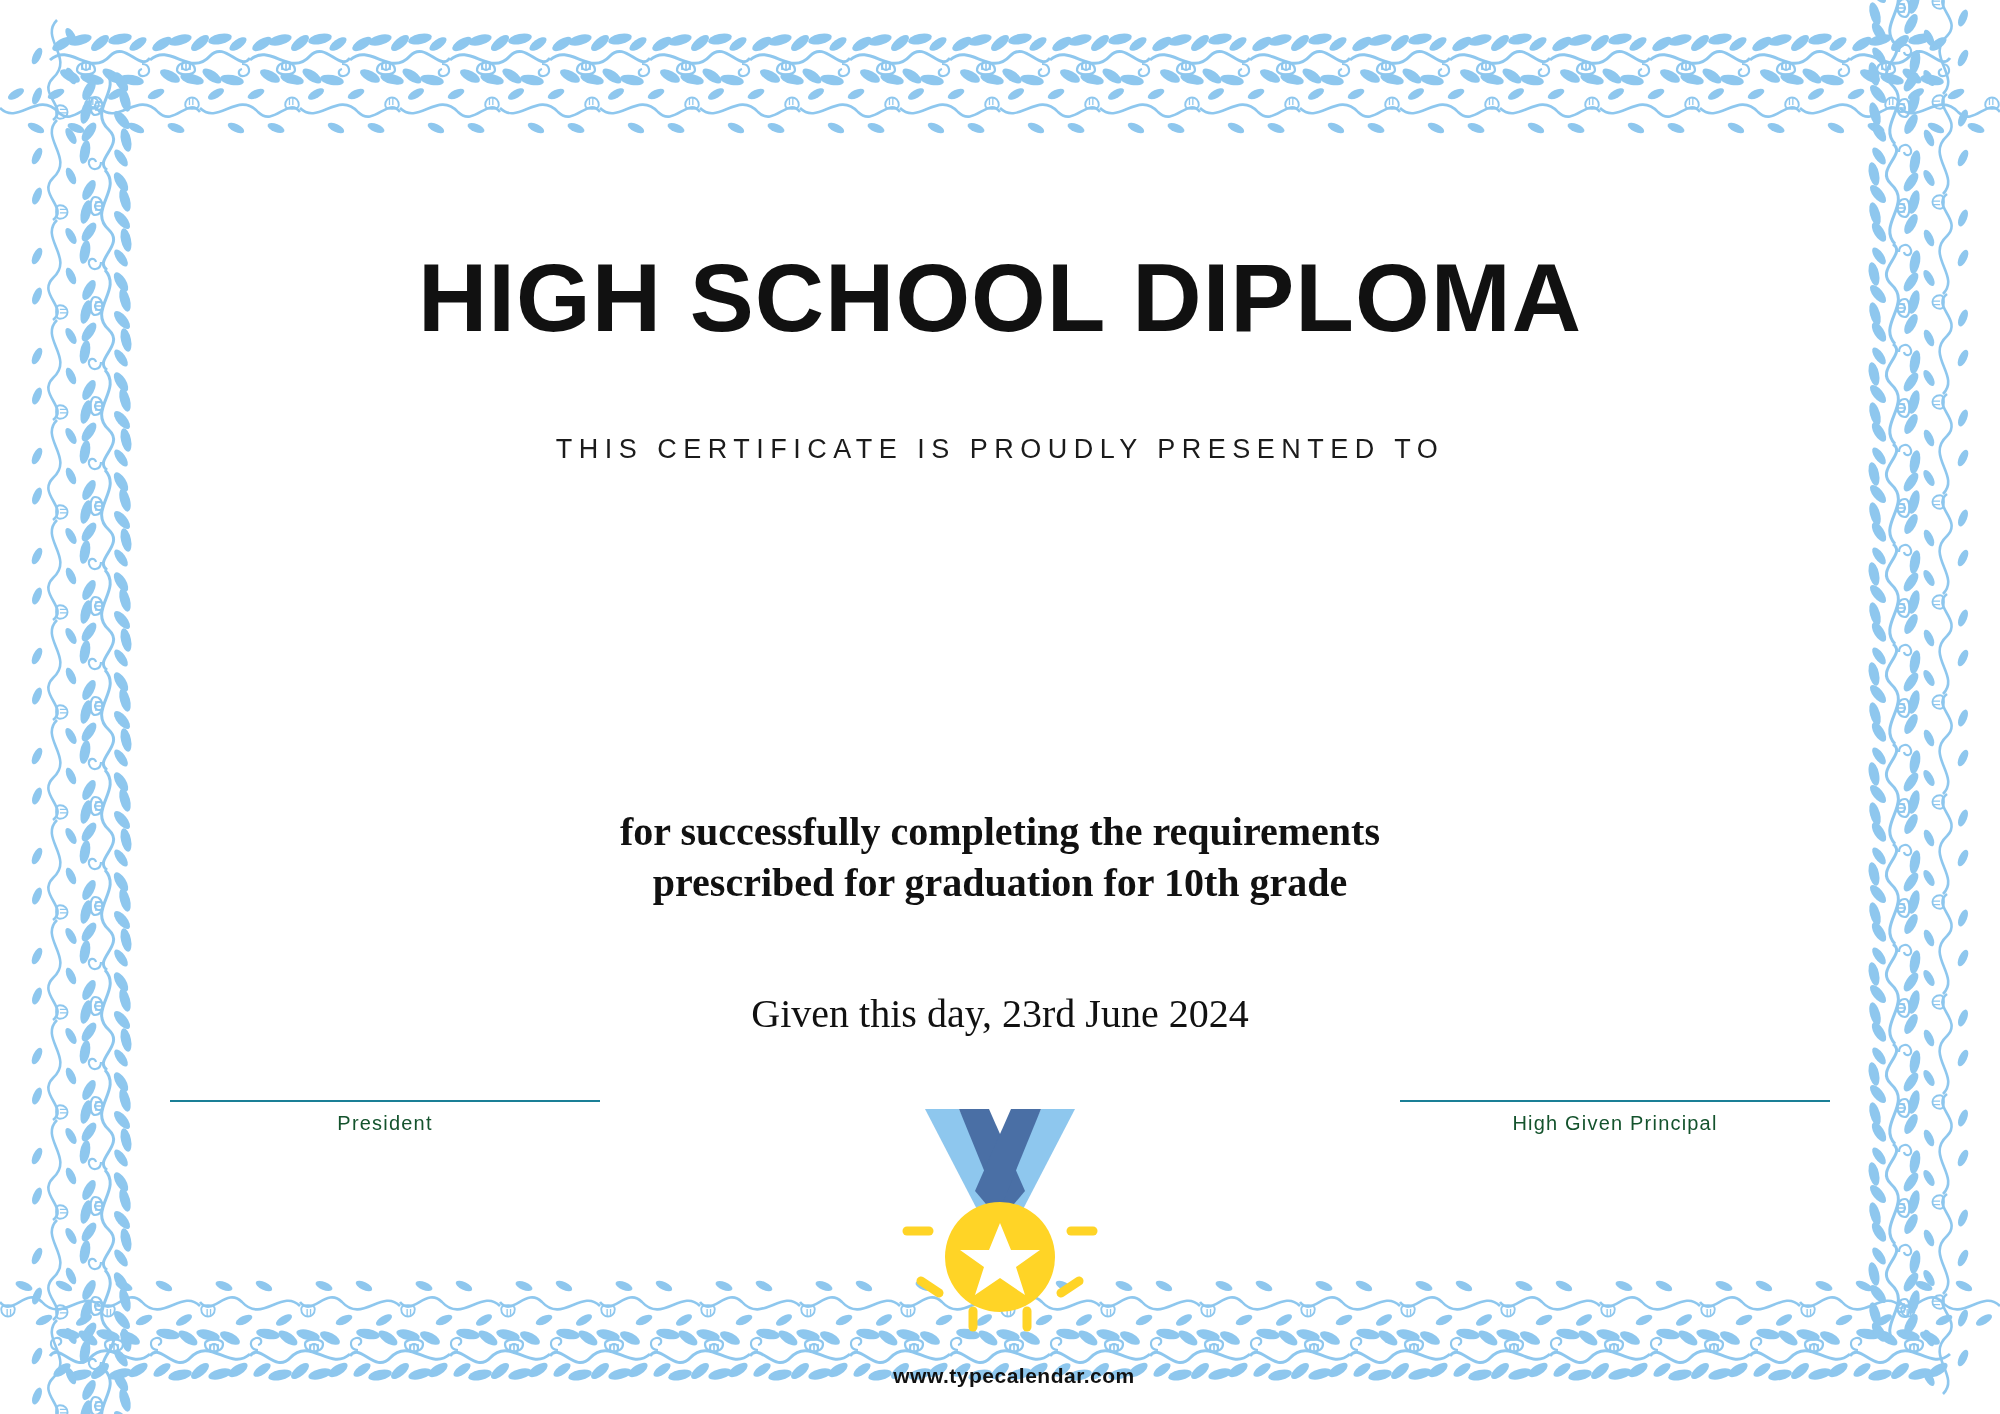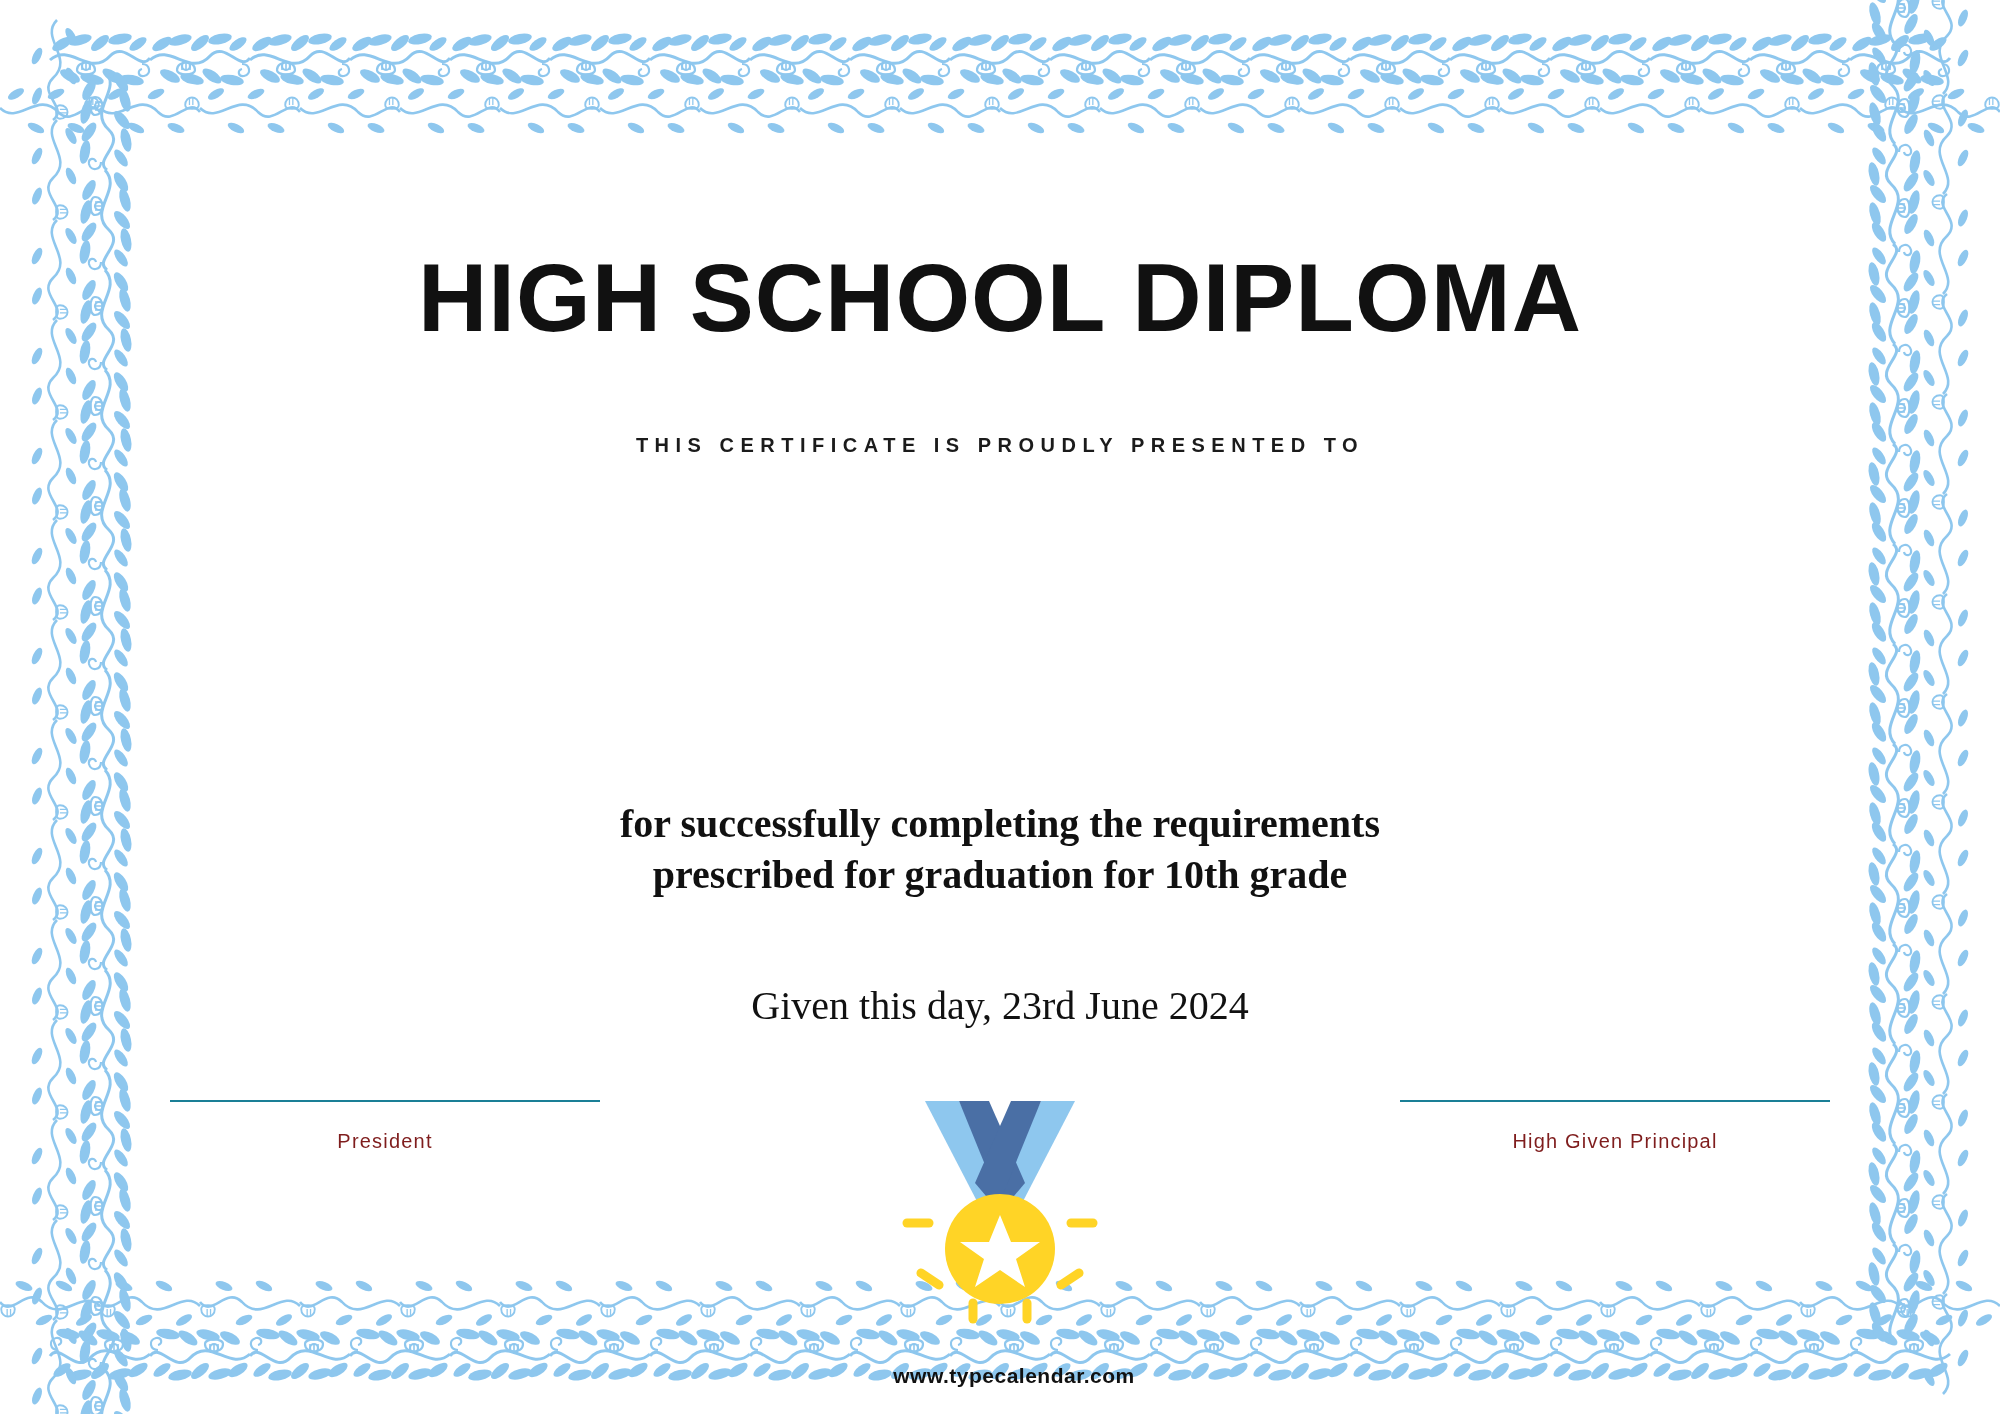--- a/index.html
+++ b/index.html
@@ -52,22 +52,22 @@
     font-size: 96px;
     letter-spacing: 1px;
     color: #111111;
     line-height: 1;
     white-space: nowrap;
   }
 
   .subtitle {
     margin-top: 48px;
     font-family: "Liberation Sans", sans-serif;
-    font-weight: bold;
-    font-size: 20px;
+    font-weight: normal;
+    font-size: 27px;
     letter-spacing: 6.5px;
     color: #1b1b1b;
   }
 
   .name-line {
     margin-top: 235px;
     width: 690px;
     height: 7px;
     background: #111111;
   }
@@ -110,25 +110,25 @@
     display: flex;
     flex-direction: column;
     align-items: center;
   }
   .sig-rule {
     width: 100%;
     height: 2px;
     background: #1a7f96;
   }
   .sig-label {
-    margin-top: 28px;
+    margin-top: 10px;
     font-family: "Liberation Sans", sans-serif;
     font-size: 20px;
     letter-spacing: 1.2px;
-    color: #7f1d1d;
+    color: #14532d;
   }
 
   .footer-url {
     position: absolute;
     left: 14px;
     bottom: 26px;
     width: 2000px;
     text-align: center;
     font-family: "Liberation Sans", sans-serif;
     font-weight: bold;

